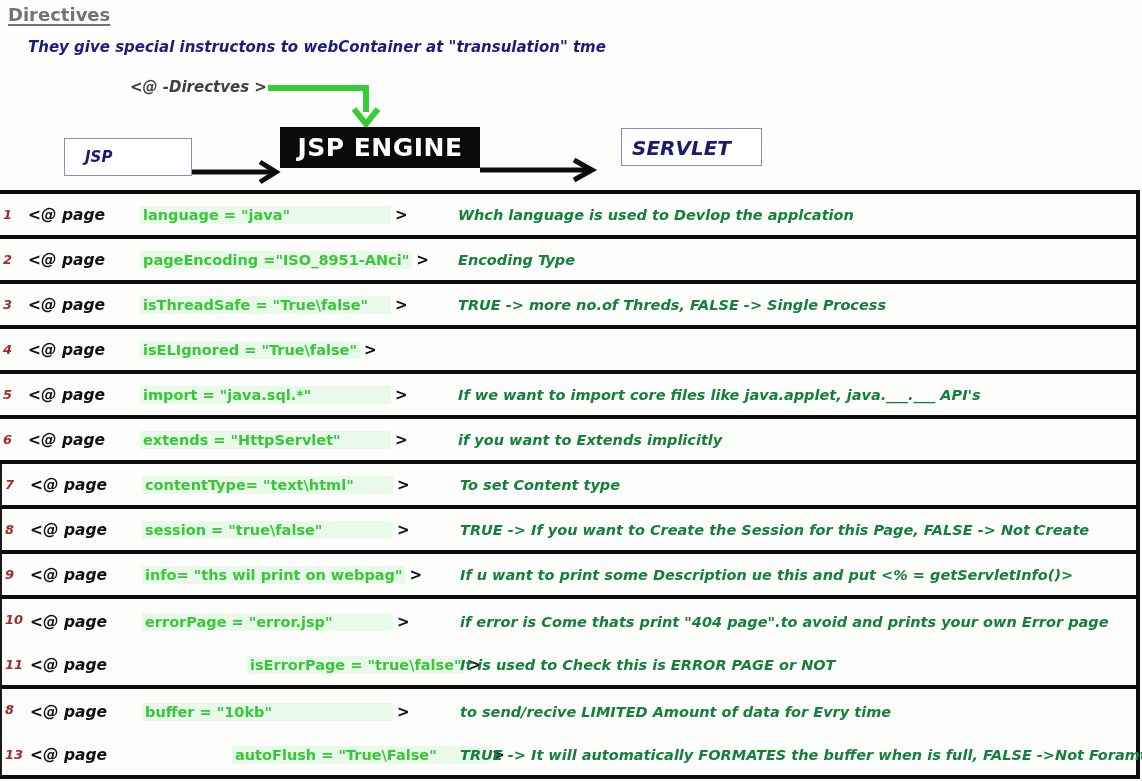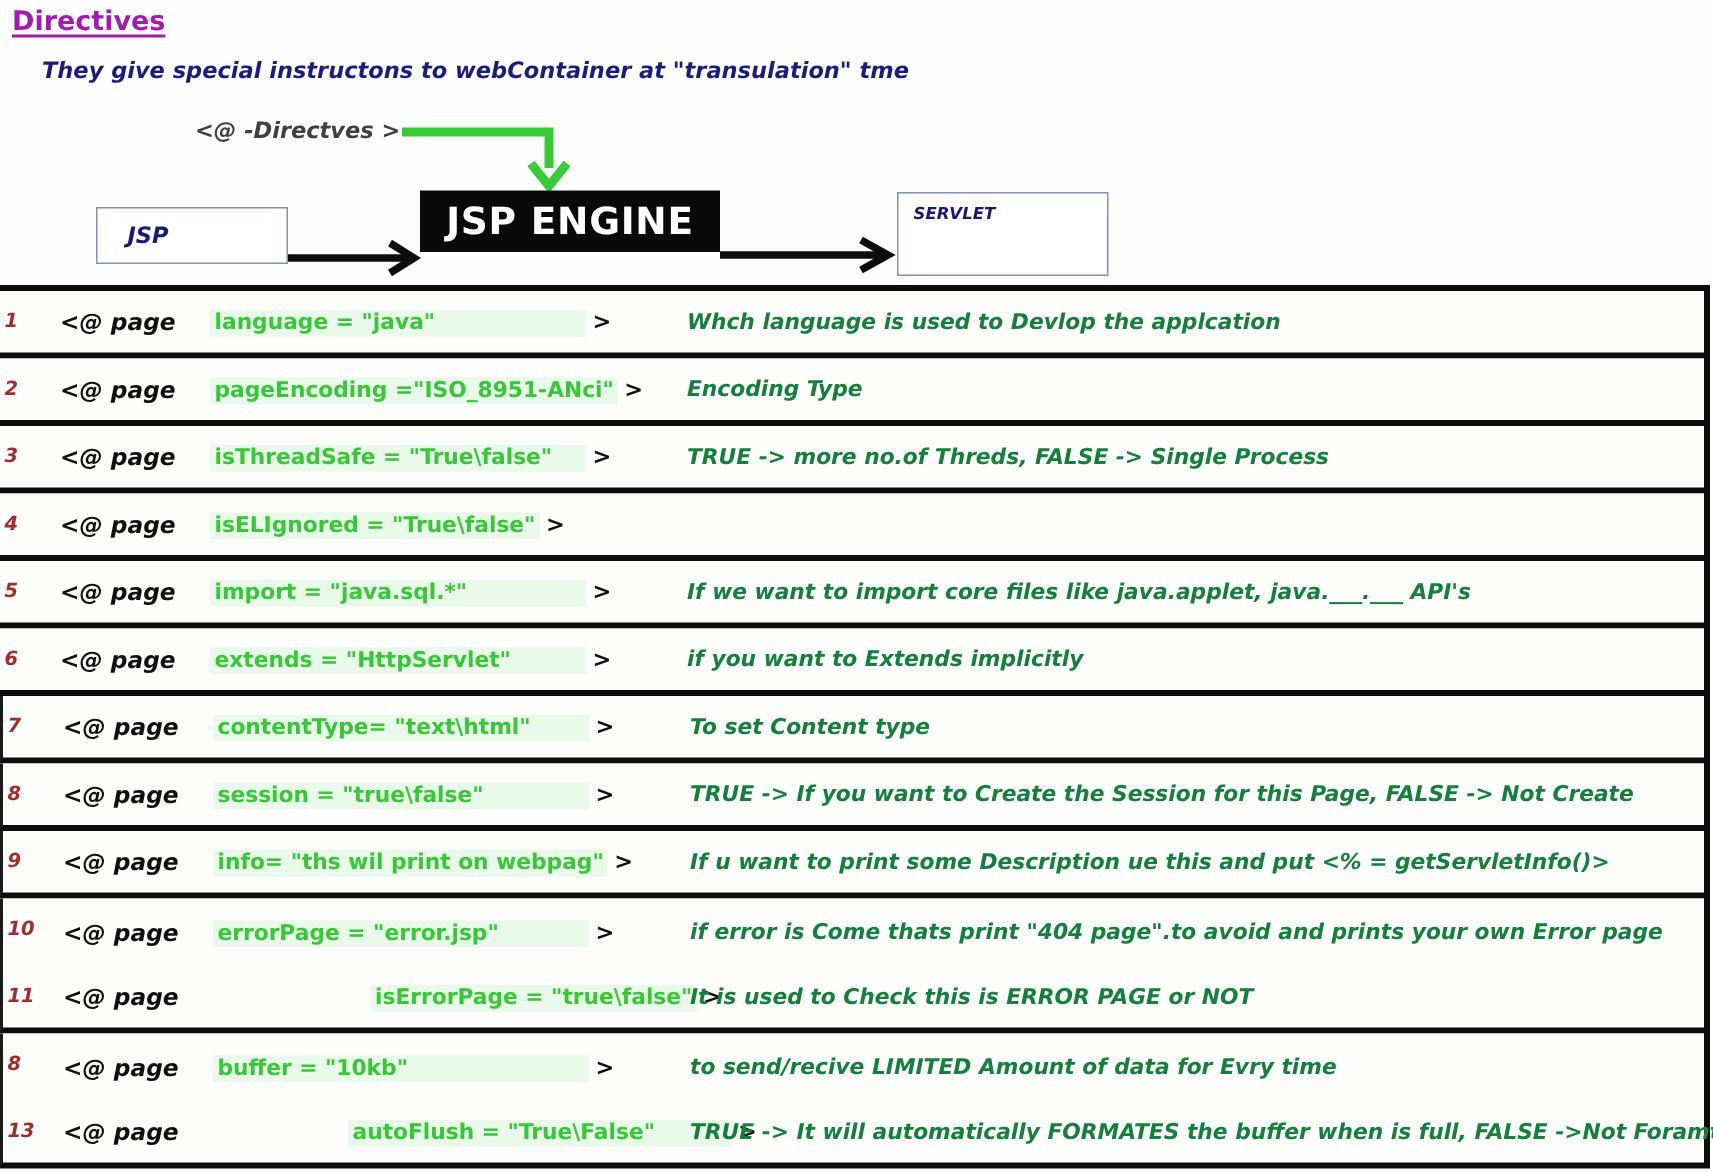--- a/index.html
+++ b/index.html
@@ -2,21 +2,21 @@
 <html><head>
 <meta charset="utf-8">
 <style>
   html,body{margin:0;padding:0;background:#ffffff;}
   #stage{
     position:relative;width:1142px;height:781px;overflow:hidden;
     background:#fefefe;font-family:"DejaVu Sans","Liberation Sans",sans-serif;
   }
   .title{
     position:absolute;left:8px;top:4px;font-size:18px;font-weight:bold;
-    color:#a21caf;text-decoration:underline;text-decoration-thickness:2px;text-underline-offset:3px;
+    color:#737373;text-decoration:underline;text-decoration-thickness:2px;text-underline-offset:3px;
   }
   .subtitle{
     position:absolute;left:28px;top:38px;font-size:15px;font-weight:bold;
     font-style:italic;color:#1c1c80;
   }
   .directive-label{
     position:absolute;left:130px;top:78px;font-size:15px;font-weight:bold;
     font-style:italic;color:#404040;
   }
   .svg-abs{position:absolute;}
@@ -24,37 +24,37 @@
     position:absolute;left:64px;top:138px;width:128px;height:38px;box-sizing:border-box;
     border:1px solid #8090c0;background:#fff;display:flex;align-items:center;
     padding-left:20px;color:#1a1a70;font-weight:bold;font-style:italic;font-size:15px;
   }
   .engine-box{
     position:absolute;left:280px;top:127px;width:200px;height:41px;background:#0a0a0a;
     color:#ffffff;display:flex;align-items:center;justify-content:center;
     font-size:25px;font-weight:bold;letter-spacing:.5px;
   }
   .servlet-box{
-    position:absolute;left:598px;top:128px;width:141px;height:56px;box-sizing:border-box;
+    position:absolute;left:621px;top:128px;width:141px;height:38px;box-sizing:border-box;
     border:1px solid #8090c0;background:#fff;color:#1a1a70;font-weight:bold;
-    font-style:italic;font-size:11px;padding:7px 0 0 10px;
+    font-style:italic;font-size:20px;padding:7px 0 0 10px;
   }
   .table{
     position:absolute;left:0;top:190px;width:1140px;box-sizing:border-box;
     border-top:4px solid #0d0d0d;border-right:4px solid #0d0d0d;
   }
   .row{position:relative;height:45px;box-sizing:border-box;border-bottom:4px solid #0d0d0d;background:#fdfdfc;}
   .row:nth-child(10),.row:nth-child(12){border-bottom:none;}
   .row:nth-child(n+7){border-left:2px solid #1a1a1a;}
   .num{
     position:absolute;left:3px;top:13px;color:#a32c2c;font-size:13px;
     font-weight:bold;font-style:italic;
   }
   .prefix{
-    position:absolute;left:40px;top:50%;transform:translateY(-50%);
+    position:absolute;left:28px;top:50%;transform:translateY(-50%);
     color:#101010;font-weight:bold;font-style:italic;font-size:15.5px;white-space:nowrap;
   }
   .attr-wrap{
     position:absolute;left:140px;top:50%;transform:translateY(-50%);
     display:flex;align-items:baseline;white-space:nowrap;
   }
   .attr{
     min-width:245px;color:#37c837;font-weight:bold;font-size:14.5px;
     background:rgba(185,245,185,.28);padding:1px 3px;
   }

